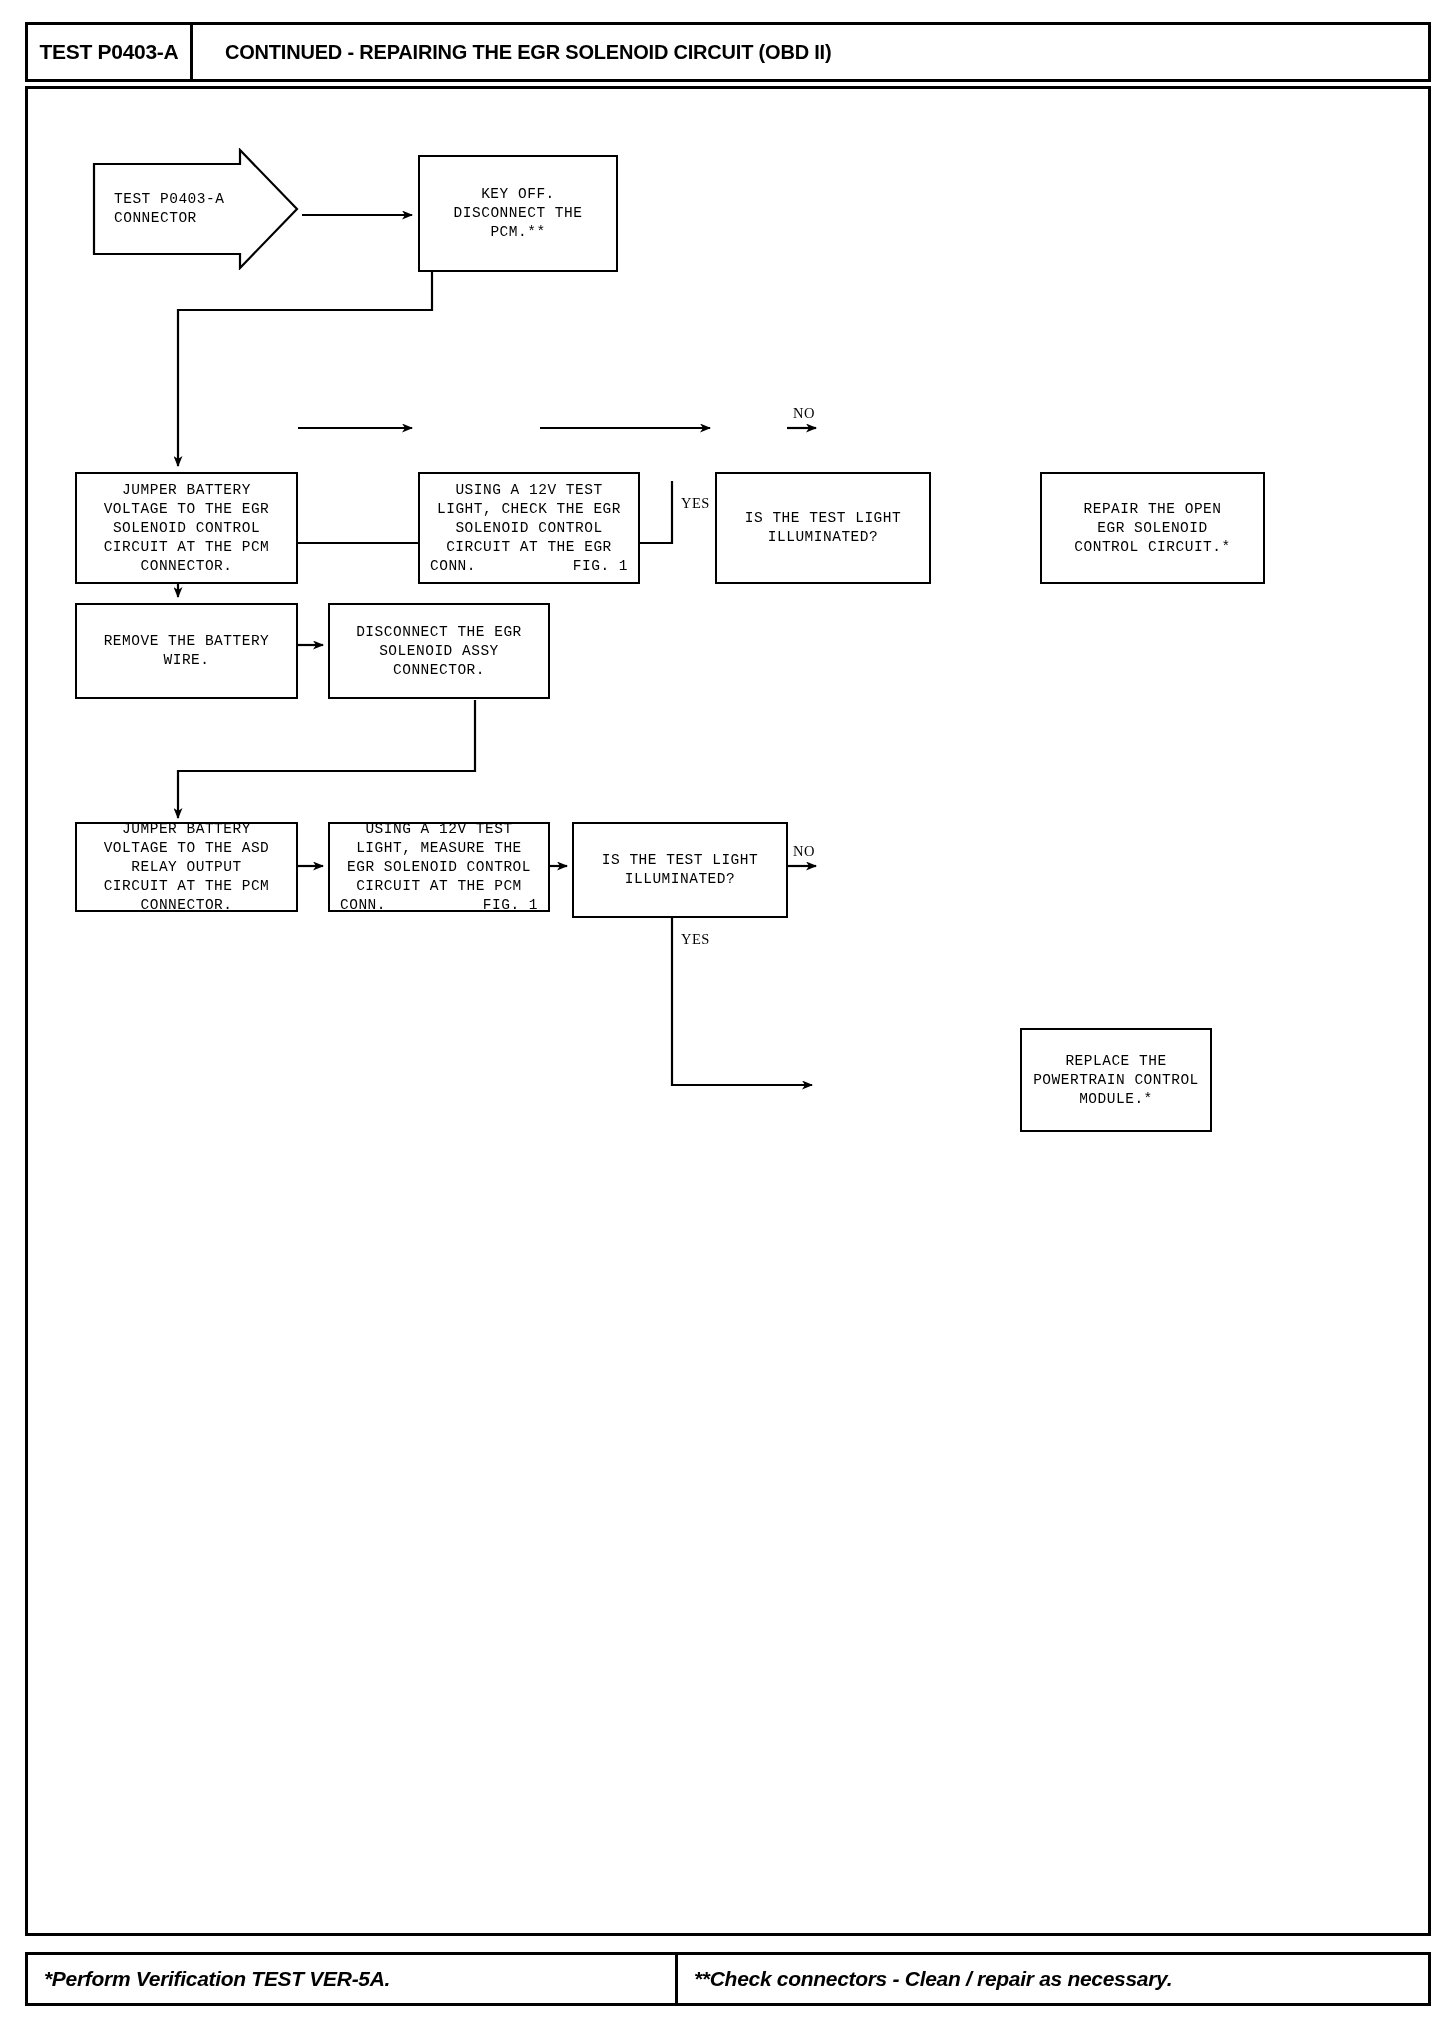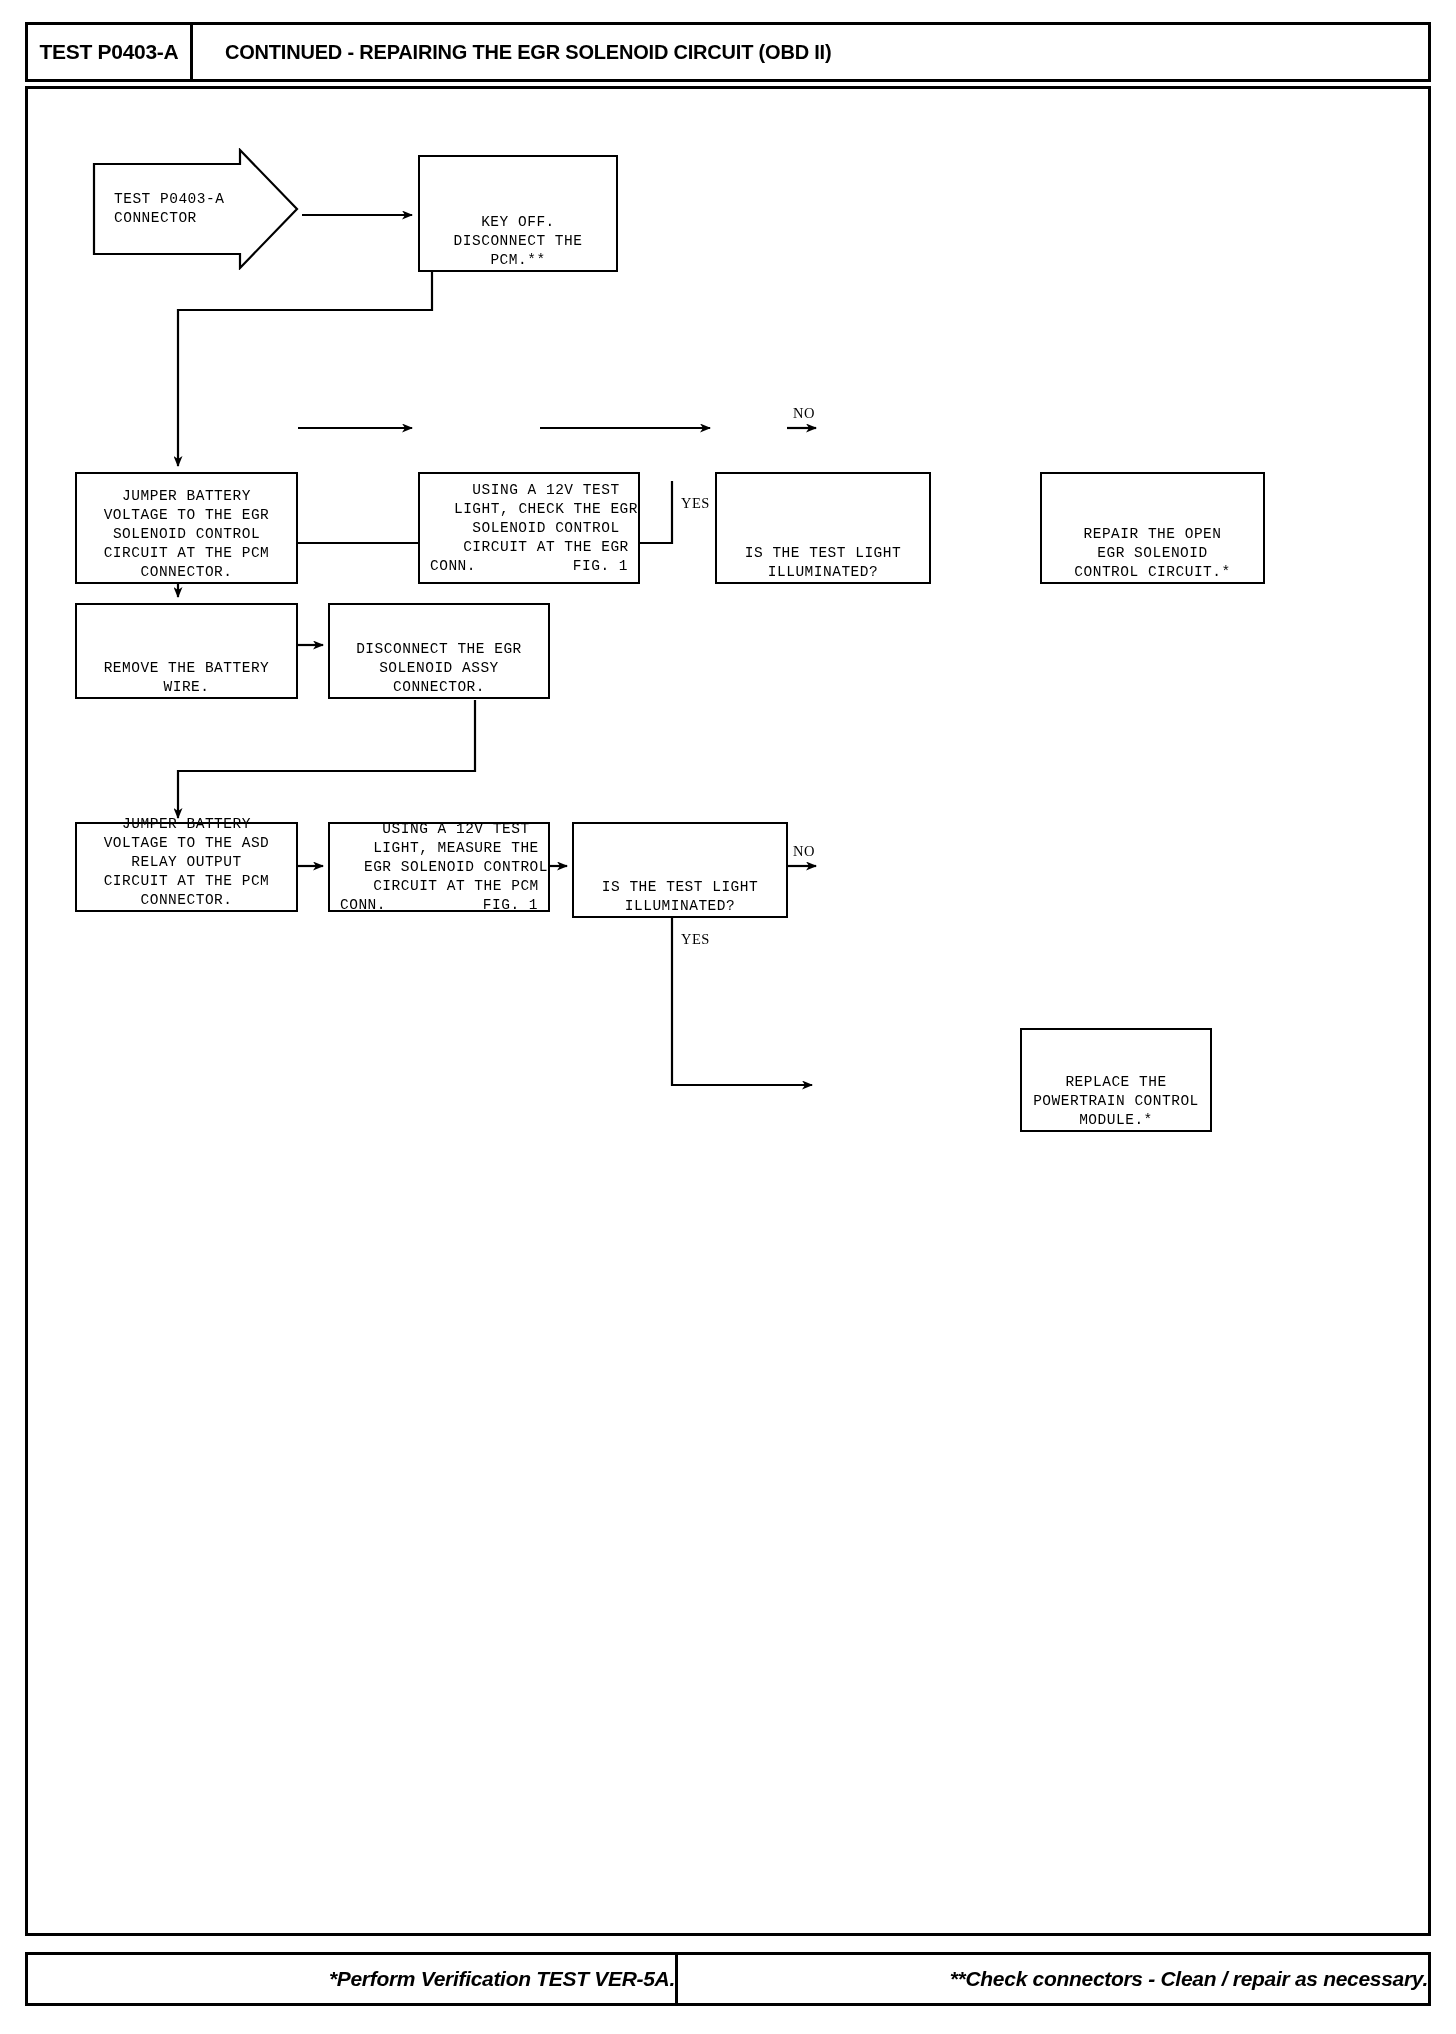--- a/index.html
+++ b/index.html
@@ -84,21 +84,20 @@
     border: 3px solid #000;
     box-sizing: border-box;
     display: flex;
     align-items: stretch;
   }
   .footer-cell {
     display: flex;
     align-items: center;
     box-sizing: border-box;
     padding-left: 16px;
-    justify-content: flex-end;
   }
   .footer-cell.left {
     width: 650px;
     border-right: 3px solid #000;
   }
   .footer-cell.right {
     flex: 1;
   }
   .footer-text {
     font-family: "Liberation Sans", sans-serif;
@@ -118,21 +117,21 @@
     pointer-events: none;
   }
 
   
   .node {
     position: absolute;
     border: 2px solid #000;
     box-sizing: border-box;
     background: #ffffff;
     display: flex;
-    align-items: flex-end;
+    align-items: center;
     justify-content: center;
     text-align: center;
   }
   .node-text {
     font-family: "Liberation Mono", monospace;
     font-size: 14.5px;
     line-height: 19px;
     letter-spacing: 0.5px;
     white-space: pre;
   }

